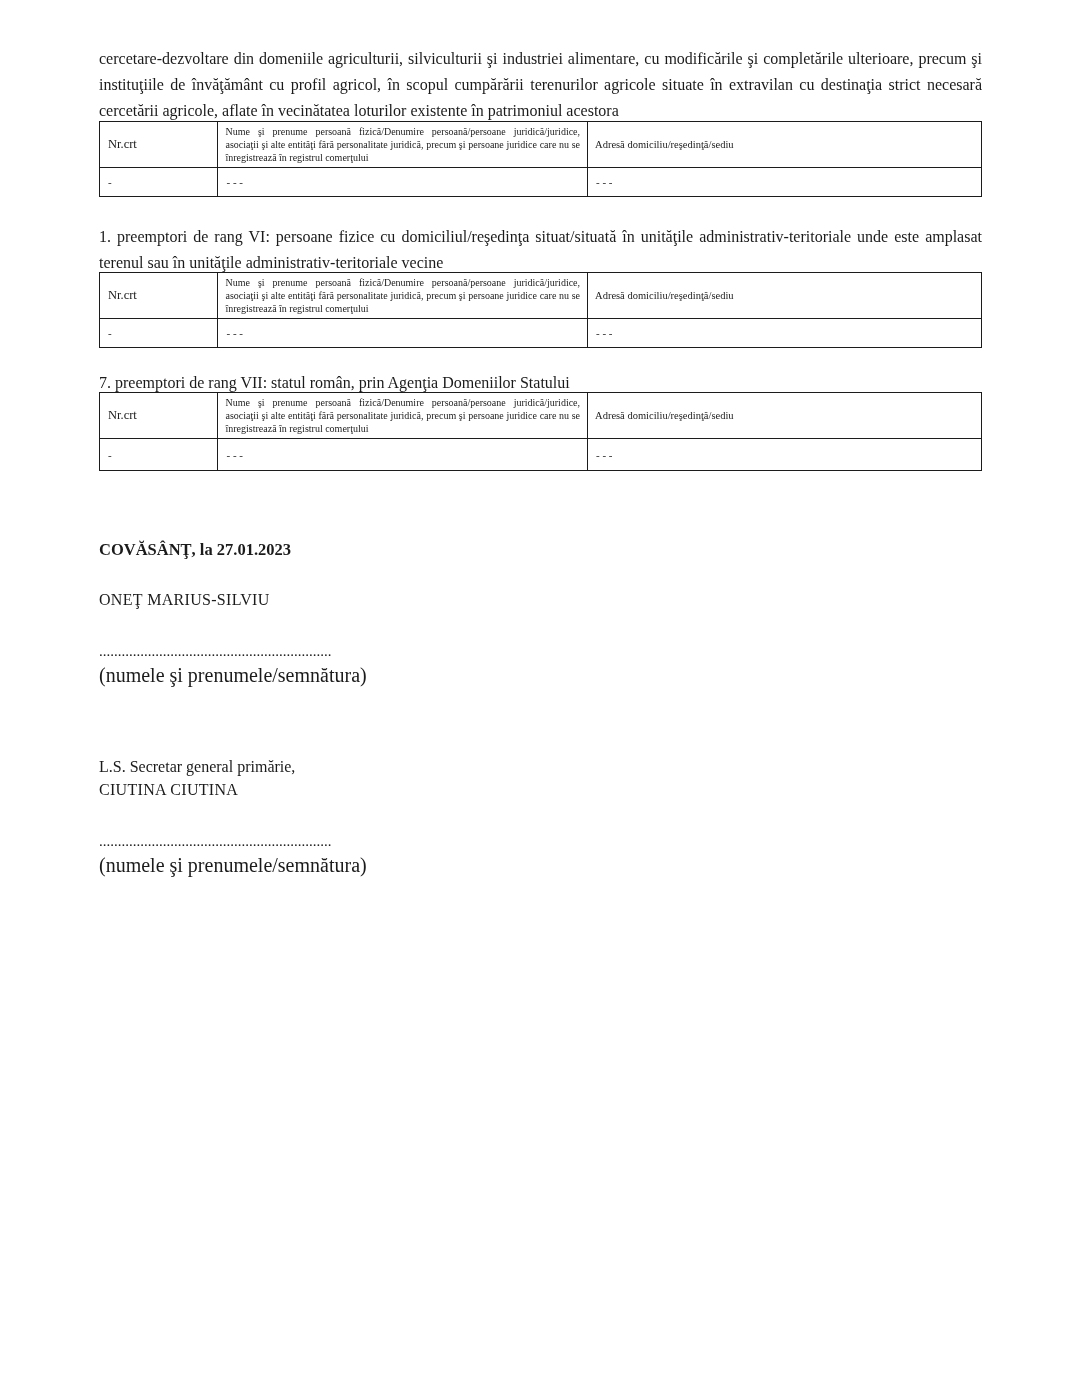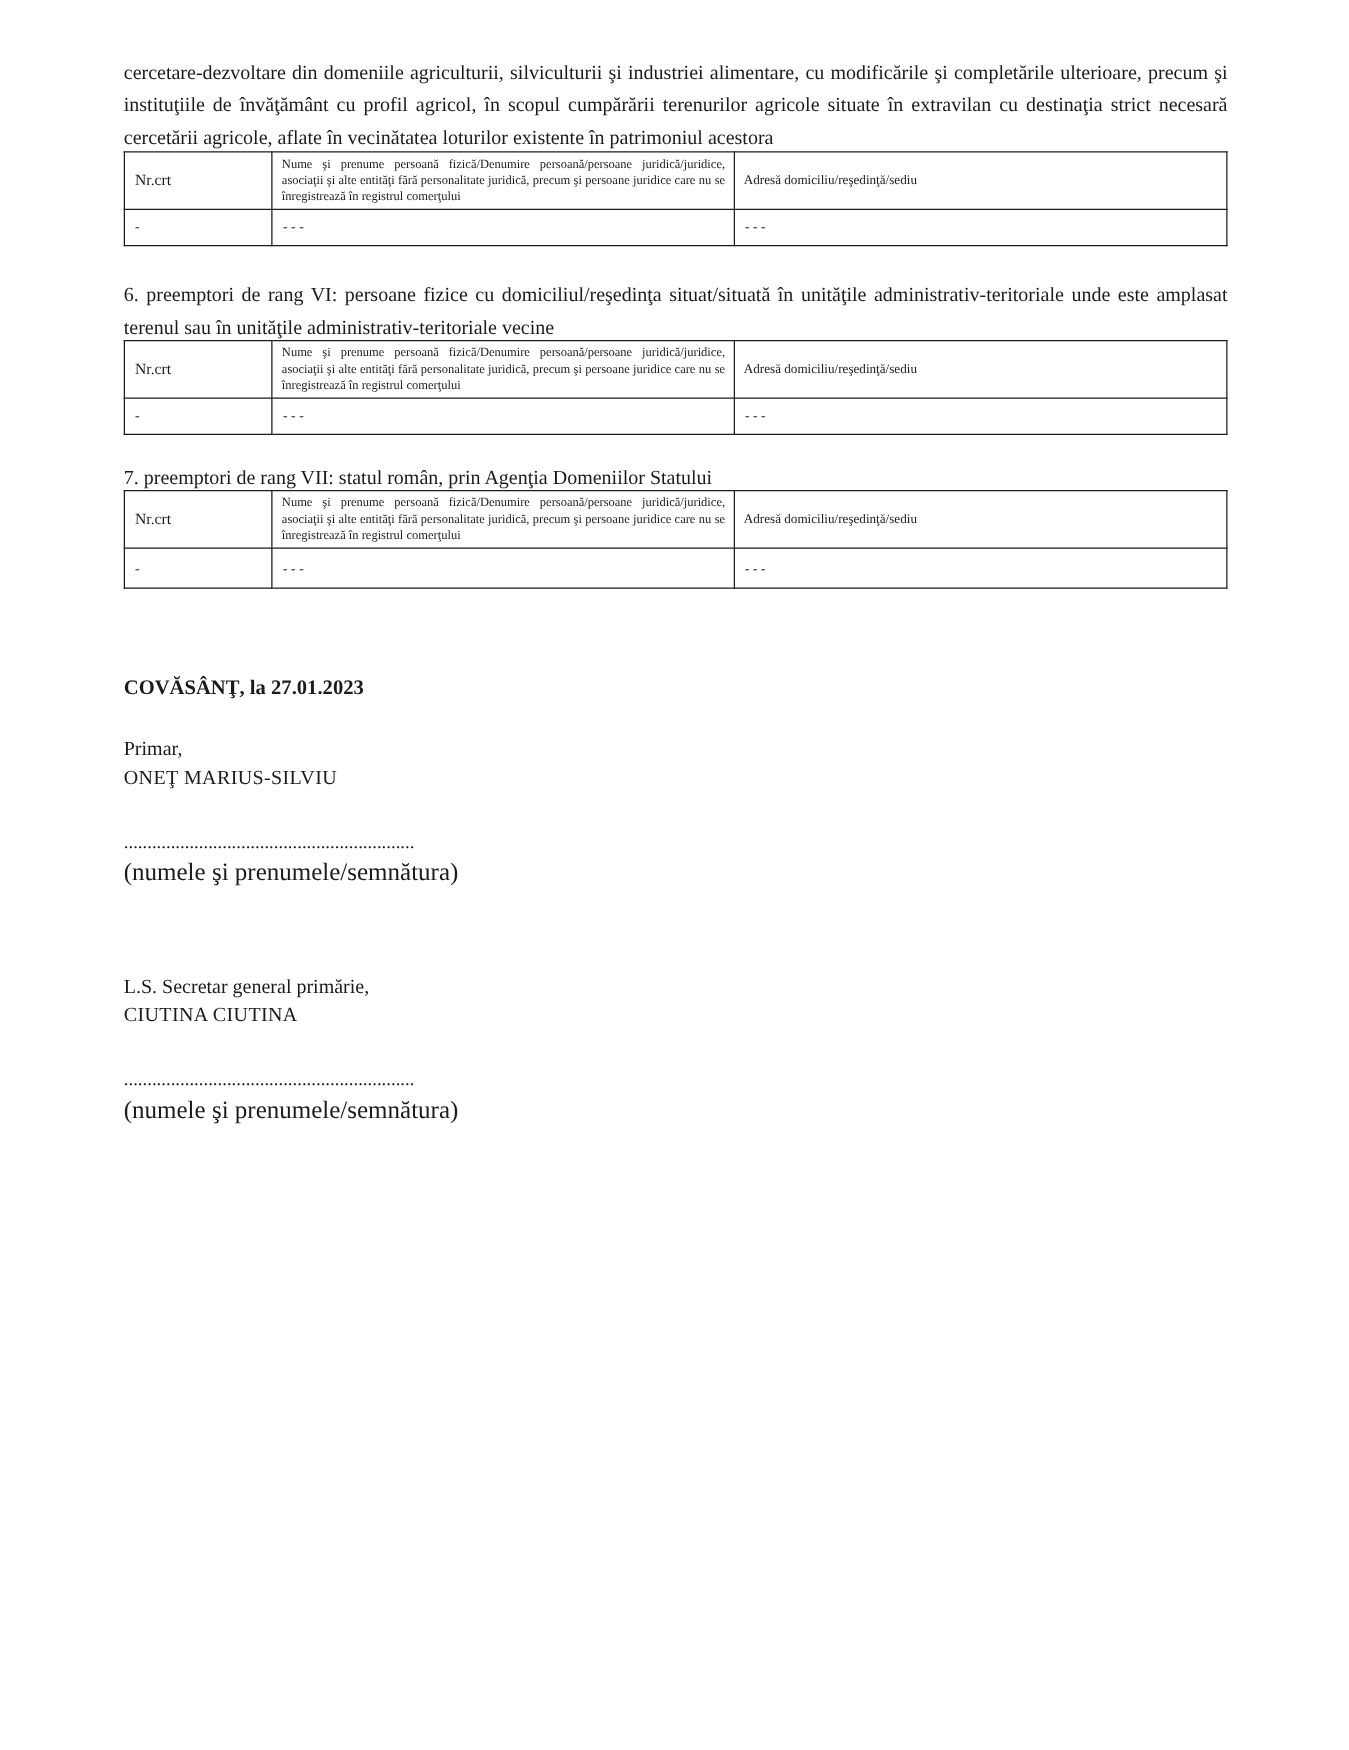--- a/index.html
+++ b/index.html
@@ -113,21 +113,21 @@
       <td class="hdr-addr">Adresă domiciliu/reşedinţă/sediu</td>
     </tr>
     <tr class="data-row">
       <td class="cell">-</td>
       <td class="cell">- - -</td>
       <td class="cell">- - -</td>
     </tr>
   </tbody>
     </table>
 
-  <p class="para h6">6. preemptori de rang VI: persoane fizice cu domiciliul/reşedinţa situat/situată în unităţile administrativ-teritoriale unde este amplasat terenul sau în unităţile administrativ-teritoriale vecine</p>
+  <p class="para h6">1. preemptori de rang VI: persoane fizice cu domiciliul/reşedinţa situat/situată în unităţile administrativ-teritoriale unde este amplasat terenul sau în unităţile administrativ-teritoriale vecine</p>
 
   <table class="ptable t2">
     <tbody>
         <tr class="hdr-row">
       <td class="col-nr hdr-nr">Nr.crt</td>
       <td class="col-name hdr-name">Nume şi prenume persoană fizică/Denumire persoană/persoane juridică/juridice, asociaţii şi alte entităţi fără personalitate juridică, precum şi persoane juridice care nu se înregistrează în registrul comerţului</td>
       <td class="hdr-addr">Adresă domiciliu/reşedinţă/sediu</td>
     </tr>
     <tr class="data-row">
       <td class="cell">-</td>
@@ -150,21 +150,20 @@
       <td class="cell">-</td>
       <td class="cell">- - -</td>
       <td class="cell">- - -</td>
     </tr>
   </tbody>
     </table>
 
   <p class="place-date">COVĂSÂNŢ, la 27.01.2023</p>
 
   <div class="sig-titleblock">
-    <div>Primar,</div>
     <div class="name">ONEŢ MARIUS-SILVIU</div>
   </div>
 
   <p class="dotted-line">..............................................................</p>
   <p class="sig-caption">(numele şi prenumele/semnătura)</p>
 
   <div class="sig-titleblock second">
     <div>L.S. Secretar general primărie,</div>
     <div class="name">CIUTINA CIUTINA</div>
   </div>

